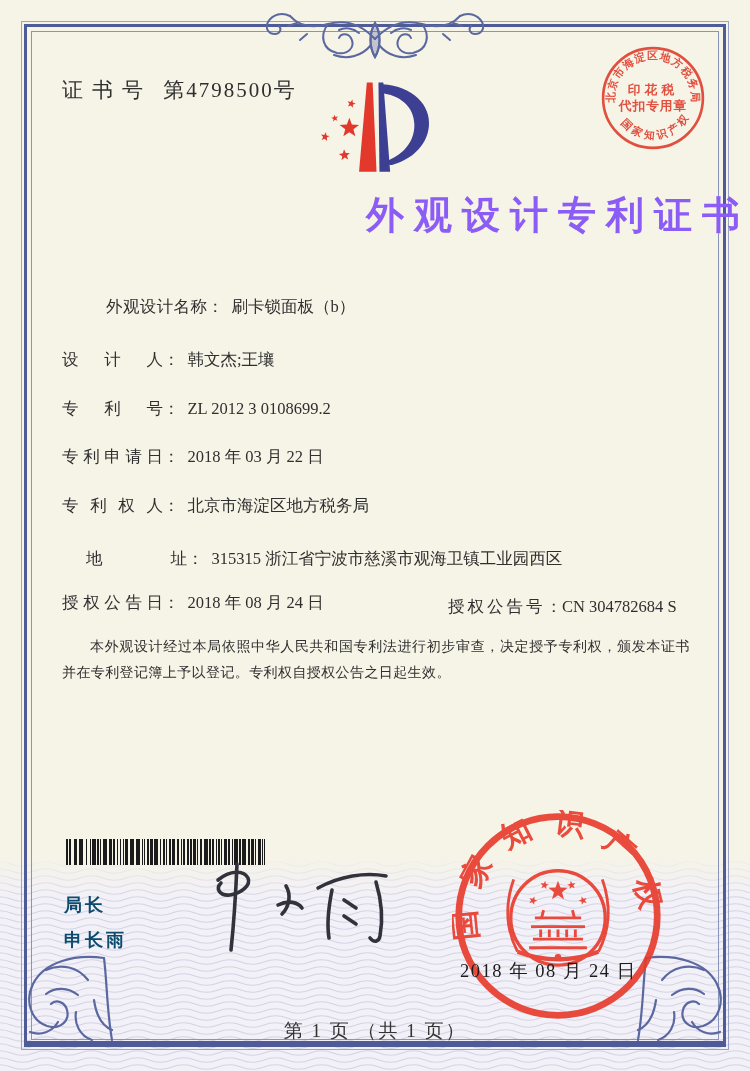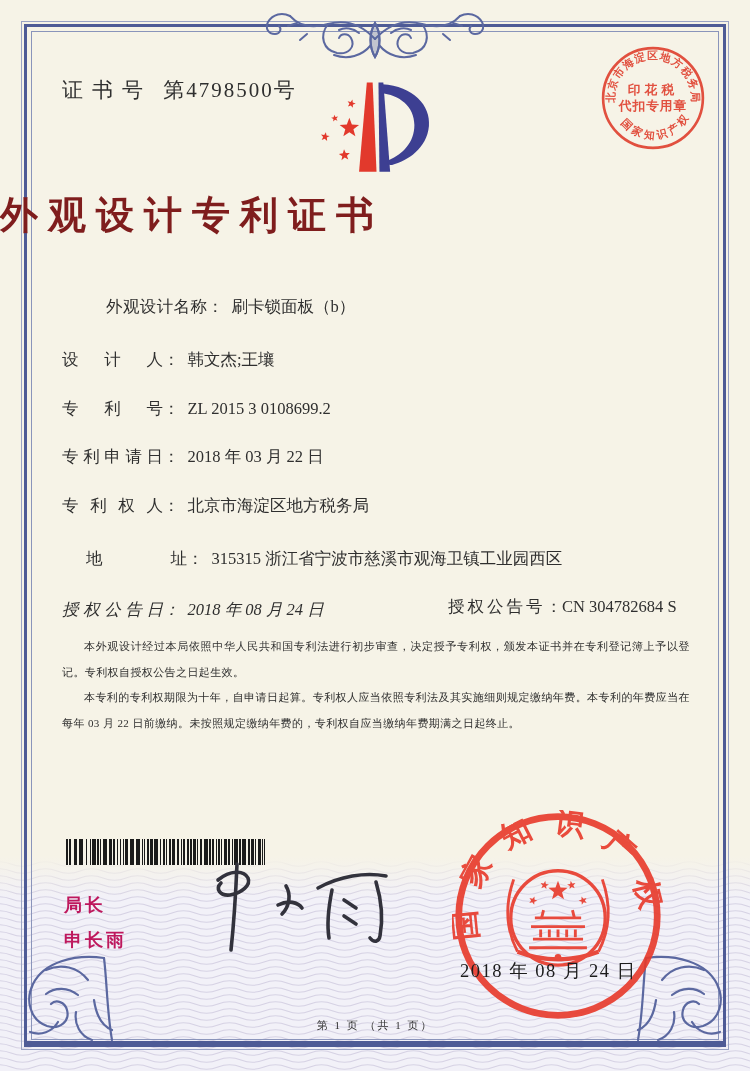--- a/index.html
+++ b/index.html
@@ -21,46 +21,46 @@
   
   .waves{position:absolute;left:0;top:856px;z-index:1;}
   .wave-fade{position:absolute;left:0;top:856px;width:750px;height:42px;z-index:1;
     background:linear-gradient(180deg,#f6f3e7 0%,rgba(246,243,231,0) 100%);}
   
   .cert-no{position:absolute;left:62px;top:76px;z-index:5;font-size:21px;}
   .cert-no .lbl{letter-spacing:9px;}
   .cert-no .val{margin-left:6px;letter-spacing:2px;}
   .logo{position:absolute;left:295px;top:74px;z-index:5;}
   .tax-stamp{position:absolute;left:597px;top:42px;z-index:6;opacity:.93;}
-  .doc-title{position:absolute;left:0;top:190px;width:750px;text-align:left;z-index:5;
-    font-size:38px;font-weight:600;letter-spacing:10px;color:#7f1d1d;}
+  .doc-title{position:absolute;left:0;top:190px;width:750px;text-align:right;z-index:5;
+    font-size:38px;font-weight:600;letter-spacing:10px;color:#8b5cf6;}
   
   .fields{position:absolute;left:62px;top:296px;width:630px;z-index:5;font-size:16.5px;}
   .frow{position:absolute;left:0;white-space:nowrap;}
   .frow .lbl{display:inline-block;width:101px;text-align:justify;text-align-last:justify;vertical-align:bottom;}
   .frow .colon{margin-right:8px;}
-  .r0{top:0;margin-left:44px;} .r1{top:53px;} .r2{top:102px;} .r3{top:150px;} .r4{top:199px;} .r5{top:252px;margin-left:24px;} .r6{top:303px;font-style:italic;}
+  .r0{top:0;margin-left:44px;} .r1{top:53px;} .r2{top:102px;} .r3{top:150px;} .r4{top:199px;} .r5{top:252px;margin-left:24px;} .r6{top:296px;}
   .grant-no{position:absolute;left:386px;top:300px;white-space:nowrap;}
   .grant-no .lbl{letter-spacing:3px;}
   
   .body-text{position:absolute;left:62px;top:634px;width:628px;z-index:5;
-    font-size:11px;line-height:25.5px;text-align:justify;letter-spacing:.4px;}
+    font-size:14px;line-height:25.5px;text-align:justify;letter-spacing:.4px;}
   .body-text p{margin:0;text-indent:2em;}
   
   .barcode{position:absolute;left:66px;top:839px;z-index:5;}
   
   .sig-block{position:absolute;left:64px;top:888px;z-index:5;
     font-family:"Liberation Sans","DejaVu Sans",sans-serif;font-size:18px;font-weight:600;
-    color:#be185d;letter-spacing:3px;line-height:35px;}
+    color:#0c4a6e;letter-spacing:3px;line-height:35px;}
   .sig-script{position:absolute;left:190px;top:858px;z-index:5;}
   .seal{position:absolute;left:452px;top:810px;z-index:6;opacity:.9;}
   .seal-date{position:absolute;left:460px;top:958px;z-index:7;font-size:18.5px;letter-spacing:1.5px;color:#1c1c1c;white-space:nowrap;}
   
   .footer{position:absolute;left:0;top:1018px;width:750px;text-align:center;z-index:5;
-    font-size:11px;letter-spacing:2px;color:#333;}
+    font-size:19px;letter-spacing:2px;color:#333;}
   svg{display:block;}
 </style>
 </head>
 <body>
 
 <svg class="waves" width="750" height="215" id="waves-svg">
   <rect x="0" y="0" width="750" height="215" fill="#f2f1f8"></rect>
 <path d="M -12 8 q 11.5 -4.6 23 0 t 23 0 q 11.5 -4.6 23 0 t 23 0 q 11.5 -4.6 23 0 t 23 0 q 11.5 -4.6 23 0 t 23 0 q 11.5 -4.6 23 0 t 23 0 q 11.5 -4.6 23 0 t 23 0 q 11.5 -4.6 23 0 t 23 0 q 11.5 -4.6 23 0 t 23 0 q 11.5 -4.6 23 0 t 23 0 q 11.5 -4.6 23 0 t 23 0 q 11.5 -4.6 23 0 t 23 0 q 11.5 -4.6 23 0 t 23 0 q 11.5 -4.6 23 0 t 23 0 q 11.5 -4.6 23 0 t 23 0 q 11.5 -4.6 23 0 t 23 0 q 11.5 -4.6 23 0 t 23 0 q 11.5 -4.6 23 0 t 23 0 " fill="none" stroke="#d6d2e4" stroke-width="1.1"></path>
     <path d="M -12 15 q 11.5 -4.6 23 0 t 23 0 q 11.5 -4.6 23 0 t 23 0 q 11.5 -4.6 23 0 t 23 0 q 11.5 -4.6 23 0 t 23 0 q 11.5 -4.6 23 0 t 23 0 q 11.5 -4.6 23 0 t 23 0 q 11.5 -4.6 23 0 t 23 0 q 11.5 -4.6 23 0 t 23 0 q 11.5 -4.6 23 0 t 23 0 q 11.5 -4.6 23 0 t 23 0 q 11.5 -4.6 23 0 t 23 0 q 11.5 -4.6 23 0 t 23 0 q 11.5 -4.6 23 0 t 23 0 q 11.5 -4.6 23 0 t 23 0 q 11.5 -4.6 23 0 t 23 0 q 11.5 -4.6 23 0 t 23 0 q 11.5 -4.6 23 0 t 23 0 " fill="none" stroke="#d6d2e4" stroke-width="1.1"></path>
     <path d="M -12 22 q 11.5 -4.6 23 0 t 23 0 q 11.5 -4.6 23 0 t 23 0 q 11.5 -4.6 23 0 t 23 0 q 11.5 -4.6 23 0 t 23 0 q 11.5 -4.6 23 0 t 23 0 q 11.5 -4.6 23 0 t 23 0 q 11.5 -4.6 23 0 t 23 0 q 11.5 -4.6 23 0 t 23 0 q 11.5 -4.6 23 0 t 23 0 q 11.5 -4.6 23 0 t 23 0 q 11.5 -4.6 23 0 t 23 0 q 11.5 -4.6 23 0 t 23 0 q 11.5 -4.6 23 0 t 23 0 q 11.5 -4.6 23 0 t 23 0 q 11.5 -4.6 23 0 t 23 0 q 11.5 -4.6 23 0 t 23 0 q 11.5 -4.6 23 0 t 23 0 " fill="none" stroke="#d6d2e4" stroke-width="1.1"></path>
@@ -165,42 +165,41 @@
 <div class="doc-title">外观设计专利证书</div>
 
 <div class="fields">
   <div class="frow r0">
     <span class="lbl">外观设计名称</span><span class="colon">：</span><span class="val">刷卡锁面板（b）</span>
   </div>
   <div class="frow r1">
     <span class="lbl">设计人</span><span class="colon">：</span><span class="val">韩文杰;王壤</span>
   </div>
   <div class="frow r2">
-    <span class="lbl">专利号</span><span class="colon">：</span><span class="val">ZL 2015 3 0108699.2</span>
+    <span class="lbl">专利号</span><span class="colon">：</span><span class="val">ZL 2012 3 0108699.2</span>
   </div>
   <div class="frow r3">
     <span class="lbl">专利申请日</span><span class="colon">：</span><span class="val">2018 年 03 月 22 日</span>
   </div>
   <div class="frow r4">
     <span class="lbl">专利权人</span><span class="colon">：</span><span class="val">北京市海淀区地方税务局</span>
   </div>
   <div class="frow r5">
     <span class="lbl">地址</span><span class="colon">：</span><span class="val">315315 浙江省宁波市慈溪市观海卫镇工业园西区</span>
   </div>
   <div class="frow r6">
     <span class="lbl">授权公告日</span><span class="colon">：</span><span class="val">2018 年 08 月 24 日</span>
   </div>
   <div class="grant-no">
     <span class="lbl">授权公告号</span><span class="colon">：</span><span class="val">CN 304782684 S</span>
   </div>
 </div>
 
 <div class="body-text">
   <p>本外观设计经过本局依照中华人民共和国专利法进行初步审查，决定授予专利权，颁发本证书并在专利登记簿上予以登记。专利权自授权公告之日起生效。</p>
-  <p>本专利的专利权期限为十年，自申请日起算。专利权人应当依照专利法及其实施细则规定缴纳年费。本专利的年费应当在每年 03 月 22 日前缴纳。未按照规定缴纳年费的，专利权自应当缴纳年费期满之日起终止。</p>
 </div>
 
 <svg class="barcode" width="202" height="26" id="barcode-svg">
     <rect x="0" y="0" width="2" height="26" fill="#1b1b1b"></rect>
     <rect x="3" y="0" width="2" height="26" fill="#1b1b1b"></rect>
     <rect x="8" y="0" width="3" height="26" fill="#1b1b1b"></rect>
     <rect x="13" y="0" width="4" height="26" fill="#1b1b1b"></rect>
     <rect x="20" y="0" width="1" height="26" fill="#1b1b1b"></rect>
     <rect x="24" y="0" width="1" height="26" fill="#1b1b1b"></rect>
     <rect x="26" y="0" width="4" height="26" fill="#1b1b1b"></rect>

